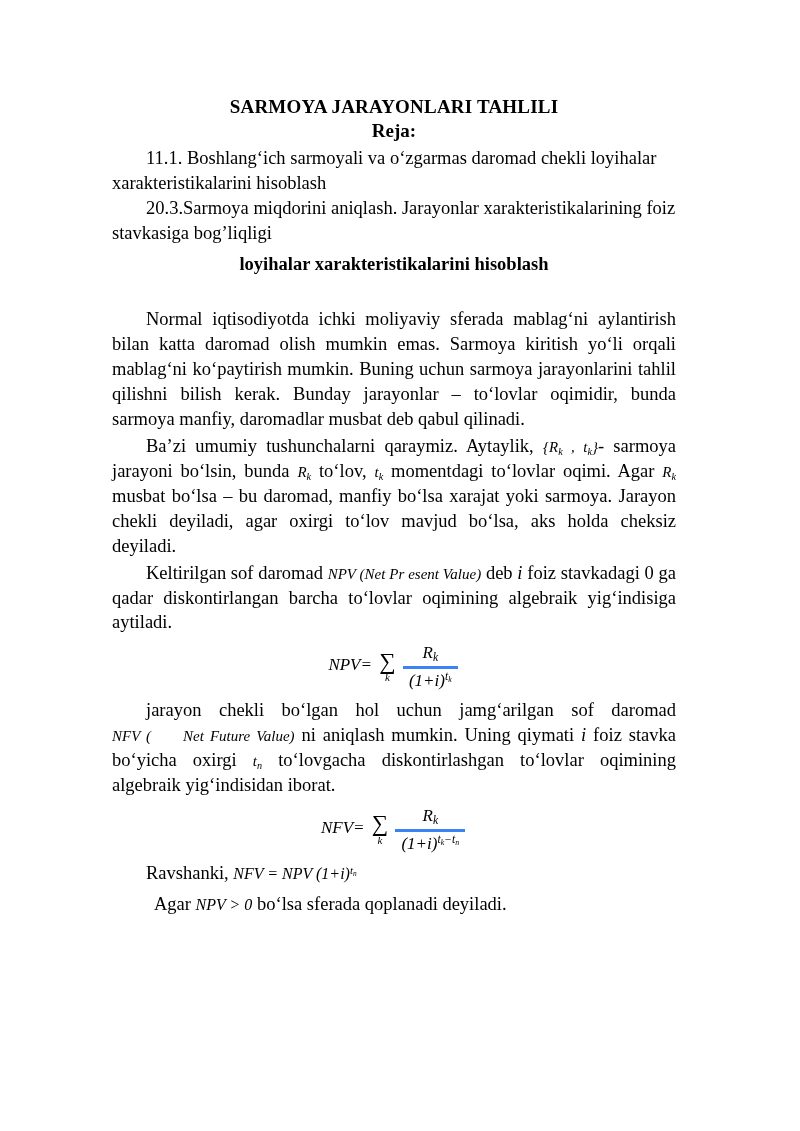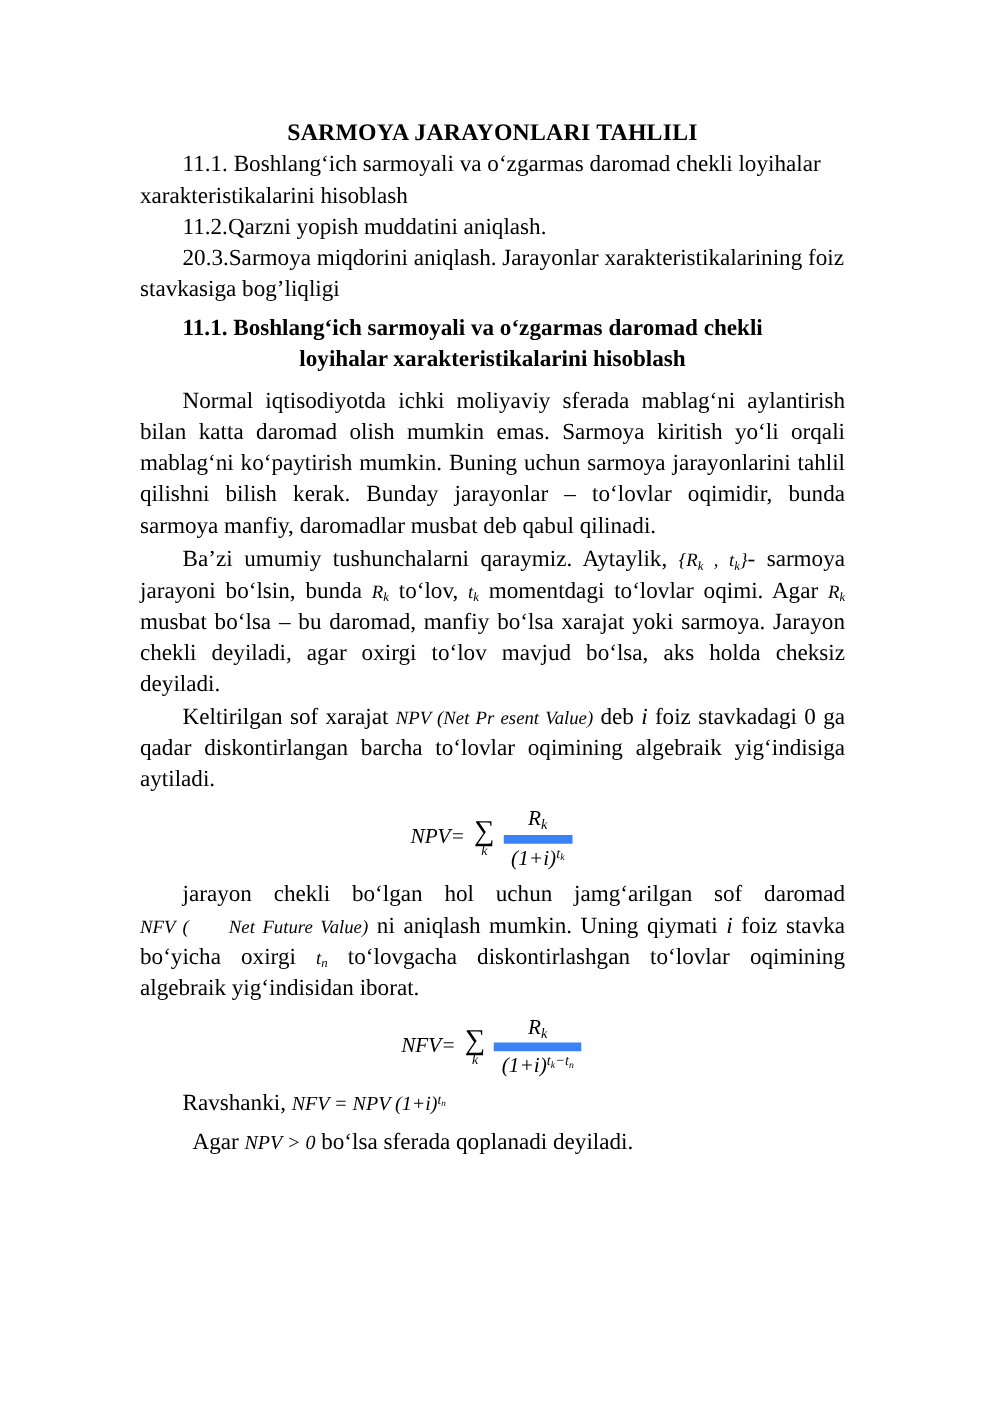--- a/index.html
+++ b/index.html
@@ -60,21 +60,21 @@
   }
   .section-head .l1 {
     display: block;
     text-align: left;
     padding-left: 34px;
   }
   .section-head .l2 {
     display: block;
   }
   .body-para {
-    margin-top: 8px;
+    margin-top: 30px;
   }
   .para-gap {
     margin-top: 2px;
   }
   
   .mathi {
     font-style: italic;
     font-family: "Liberation Serif", "DejaVu Serif", serif;
   }
   .small-math {
@@ -101,21 +101,21 @@
     text-align: center;
     margin: 0 2px;
   }
   .frac .num {
     display: block;
     padding: 0 6px 1px 6px;
     font-style: italic;
   }
   .frac .den {
     display: block;
-    border-top: 7px solid #3b82f6;
+    border-top: 3px solid #3b82f6;
     padding: 1px 6px 0 6px;
     font-style: italic;
   }
   .sigma {
     display: inline-block;
     vertical-align: middle;
     text-align: center;
     font-style: normal;
     margin: 0 1px 0 3px;
   }
@@ -145,45 +145,44 @@
   .ml-indent2 {
     padding-left: 42px;
   }
 </style>
 </head>
 <body>
 
 <div class="page">
 
   <div class="doc-title">SARMOYA JARAYONLARI TAHLILI</div>
+  <div class="doc-subtitle">Reja:</div>
 
   <p class="toc-item">11.1. Boshlang‘ich sarmoyali va o‘zgarmas daromad chekli loyihalar xarakteristikalarini hisoblash</p>
-  <p class="toc-item">11.2.Qarzni yopish muddatini aniqlash.</p>
   <p class="toc-item">20.3.Sarmoya miqdorini aniqlash. Jarayonlar xarakteristikalarining foiz stavkasiga bog’liqligi</p>
 
   <div class="section-head">
-    <span class="l1">11.1. Boshlang‘ich sarmoyali va o‘zgarmas daromad chekli</span>
     <span class="l2">loyihalar xarakteristikalarini hisoblash</span>
   </div>
 
   <p class="just indent body-para">Normal iqtisodiyotda ichki moliyaviy sferada mablag‘ni aylantirish bilan katta daromad olish mumkin emas. Sarmoya kiritish yo‘li orqali mablag‘ni ko‘paytirish mumkin. Buning uchun sarmoya jarayonlarini tahlil qilishni bilish kerak. Bunday jarayonlar – to‘lovlar oqimidir, bunda sarmoya manfiy, daromadlar musbat deb qabul qilinadi.</p>
 
   <p class="just indent para-gap">
     <span>Ba’zi umumiy tushunchalarni qaraymiz. Aytaylik,</span>
     <span class="small-math">{<span class="mathi">R</span><sub>k</sub> , <span class="mathi">t</span><sub>k</sub>}</span><span>- sarmoya jarayoni bo‘lsin, bunda</span>
     <span class="small-math"><span class="mathi">R</span><sub>k</sub></span>
     <span>to‘lov,</span>
     <span class="small-math"><span class="mathi">t</span><sub>k</sub></span>
     <span>momentdagi to‘lovlar oqimi. Agar</span>
     <span class="small-math"><span class="mathi">R</span><sub>k</sub></span>
     <span>musbat bo‘lsa – bu daromad, manfiy bo‘lsa xarajat yoki sarmoya. Jarayon chekli deyiladi, agar oxirgi to‘lov mavjud bo‘lsa, aks holda cheksiz deyiladi.</span>
   </p>
 
   <p class="just indent para-gap">
-    <span>Keltirilgan sof xarajat</span>
+    <span>Keltirilgan sof daromad</span>
     <span class="small-math">NPV (<span style="font-style:italic;">Net</span> <span style="font-style:italic;">Pr esent Value</span>)</span>
     <span>deb</span>
     <span class="mathi">i</span>
     <span>foiz stavkadagi 0 ga qadar diskontirlangan barcha to‘lovlar oqimining algebraik yig‘indisiga aytiladi.</span>
   </p>
 
   <div class="formula">
     <span class="eqlabel">NPV</span><span class="eqlabel">=</span>
     <span class="sigma">
       <span class="sg">∑</span>

